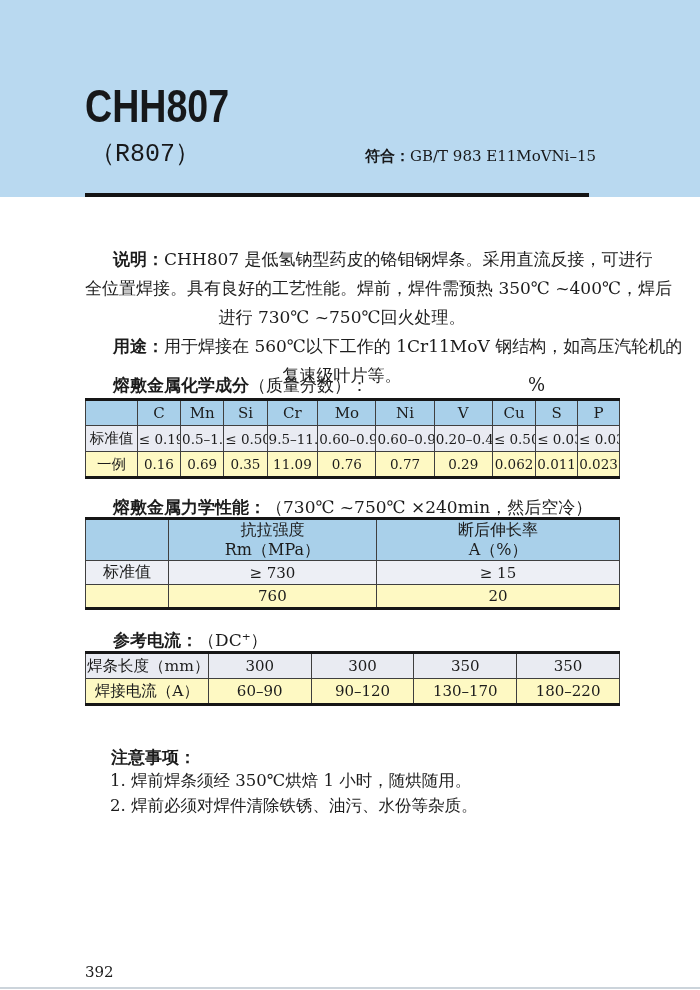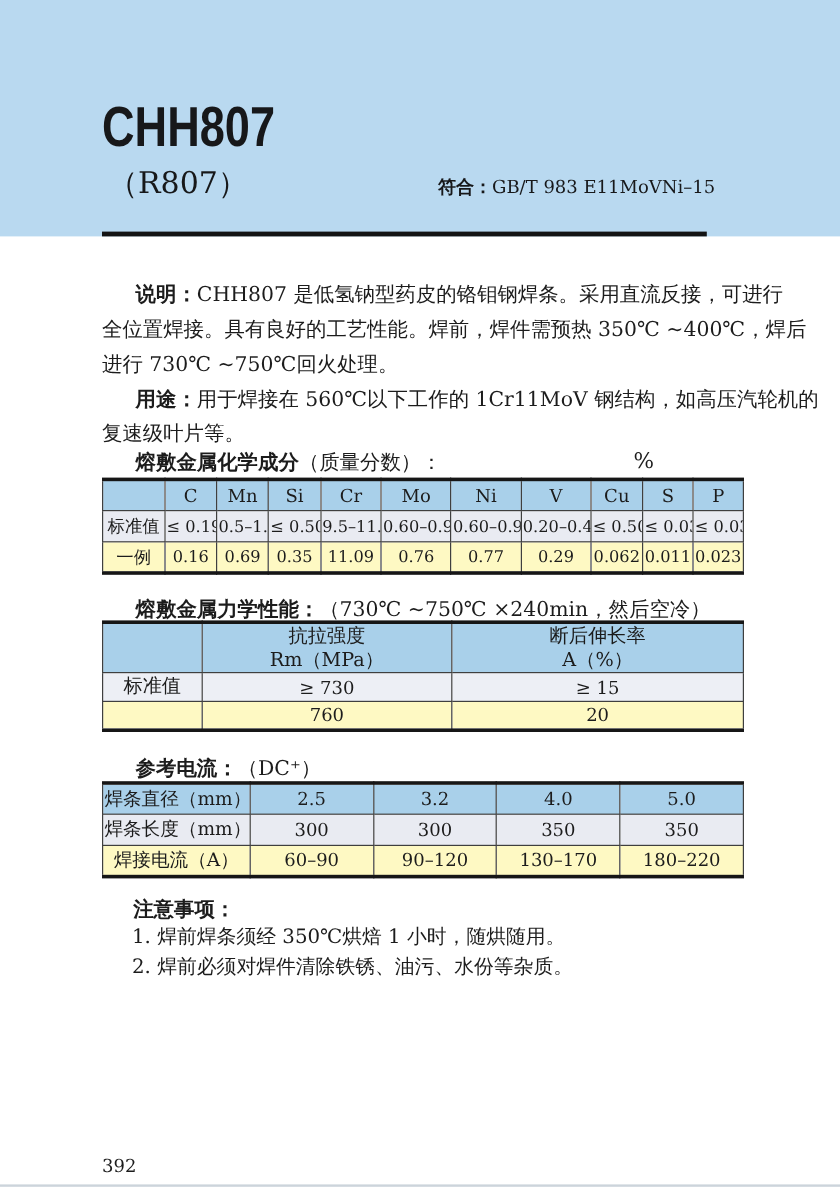--- a/index.html
+++ b/index.html
@@ -10,26 +10,26 @@
     background:#ffffff; overflow:hidden; color:var(--text,#1c1c1c);
     font-family:"DejaVu Serif","Liberation Serif",serif;
   }
   .band { position:absolute; left:0; top:0; width:700px; height:197px; background:var(--band,#b9d9f0); }
   .code {
     position:absolute; left:85px; top:78px;
     font-family:"Liberation Sans","DejaVu Sans",sans-serif;
     font-weight:bold; font-size:47px; letter-spacing:0;
     transform:scaleX(0.80); transform-origin:left top; color:#17181a;
   }
-  .alias { position:absolute; left:90px; top:136px; font-size:25px; color:#17181a; }
+  .alias { position:absolute; left:90px; top:136px; font-size:25px; color:#17181a;font-family:Liberation Mono, monospace; }
   .standard { position:absolute; right:104px; top:147px; font-size:15px; color:#17181a; white-space:nowrap; }
   .standard b { font-weight:bold; }
   .rule { position:absolute; left:85px; top:193px; width:504px; height:4px; background:var(--rule,#141414); }
 
-  .intro { position:absolute; left:85px; top:232px; width:514px; font-size:17px; }
+  .intro { position:absolute; left:85px; top:245px; width:514px; font-size:17px;text-align:center; }
   .intro .line { height:29px; line-height:29px; white-space:nowrap; }
   .intro .first { padding-left:28px; }
   .intro b { font-weight:bold; }
 
   .sec-title { position:absolute; left:113px; font-size:17px; white-space:nowrap; }
   .sec-title b { font-weight:bold; }
   .unit { position:absolute; left:528px; top:374px; font-size:18px; }
 
   table { border-collapse:collapse; table-layout:fixed; position:absolute; left:85px; width:535px;
           border-top:3px solid #161616; border-bottom:3px solid #161616;
@@ -172,27 +172,20 @@
 
   <table id="cur-table">
     <colgroup>
       <col style="width:23%">
         <col style="width:19.25%">
         <col style="width:19.25%">
         <col style="width:19.25%">
         <col style="width:19.25%">
     </colgroup>
     <tbody>
-        <tr>
-      <td class="hd lbl">焊条直径（mm）</td>
-      <td class="hd">2.5</td>
-      <td class="hd">3.2</td>
-      <td class="hd">4.0</td>
-      <td class="hd">5.0</td>
-    </tr>
     <tr>
       <td class="rA lbl">焊条长度（mm）</td>
       <td class="rA">300</td>
       <td class="rA">300</td>
       <td class="rA">350</td>
       <td class="rA">350</td>
     </tr>
     <tr>
       <td class="rB lbl">焊接电流（A）</td>
       <td class="rB">60–90</td>

